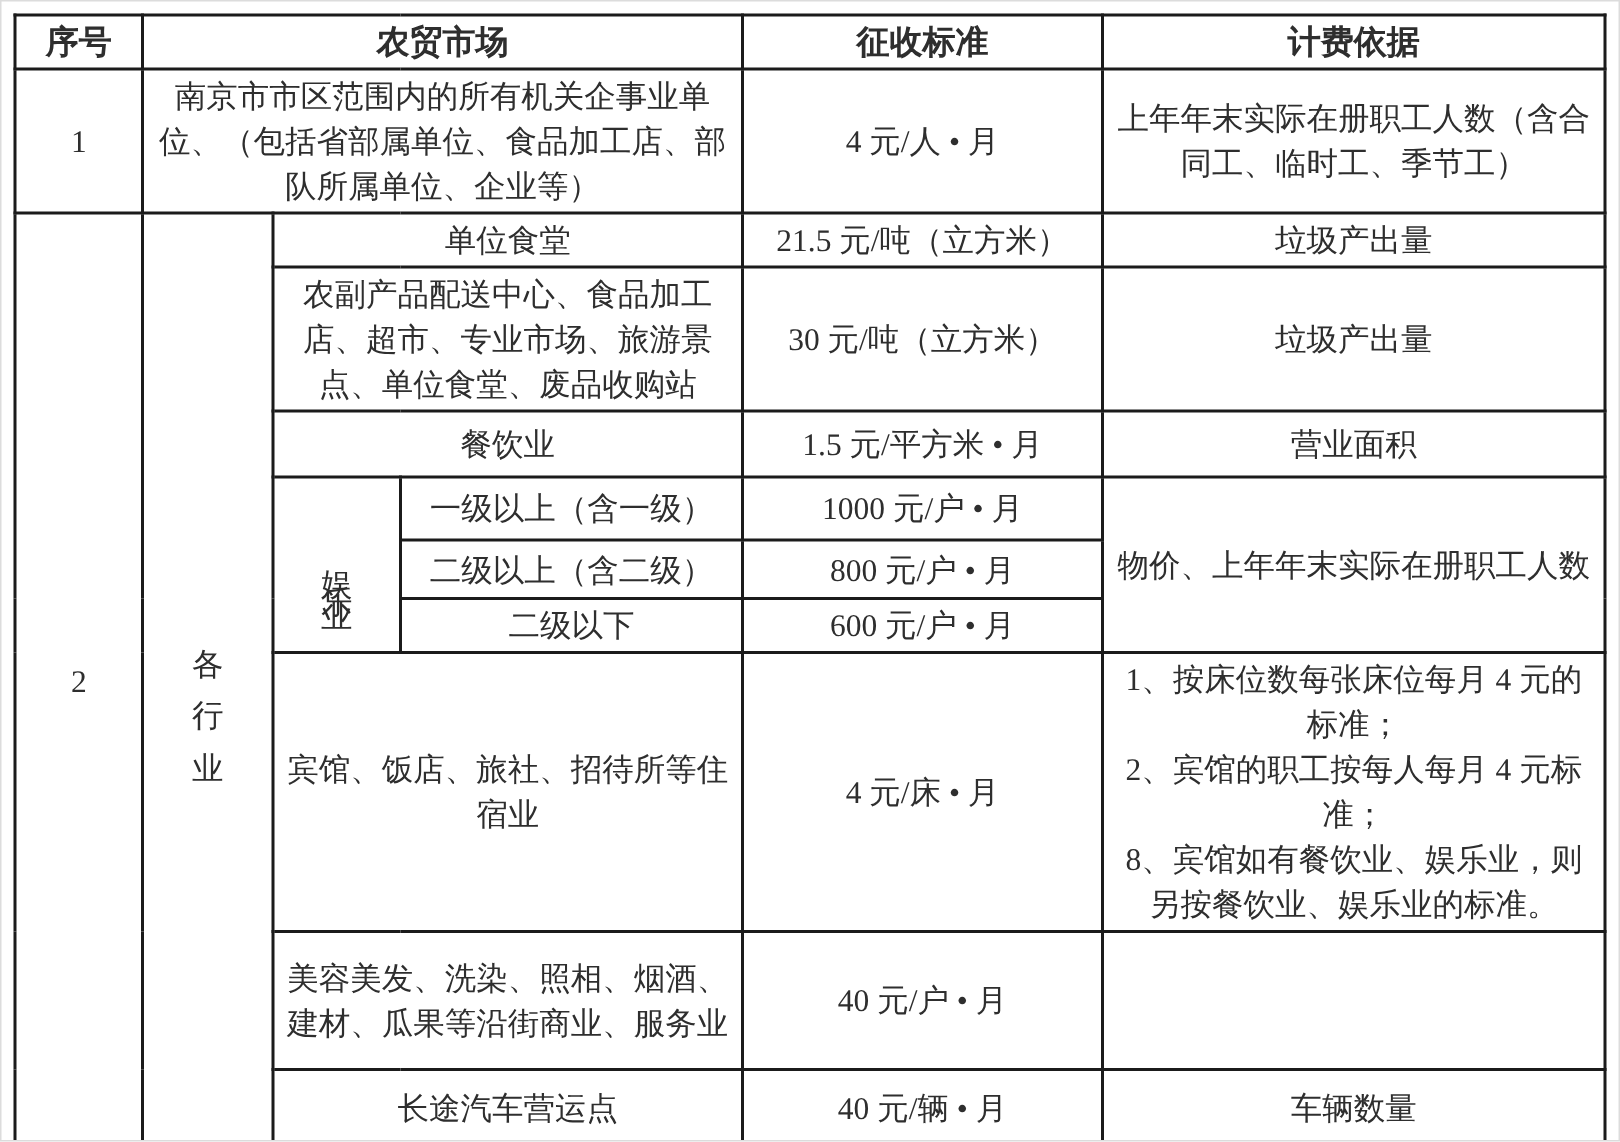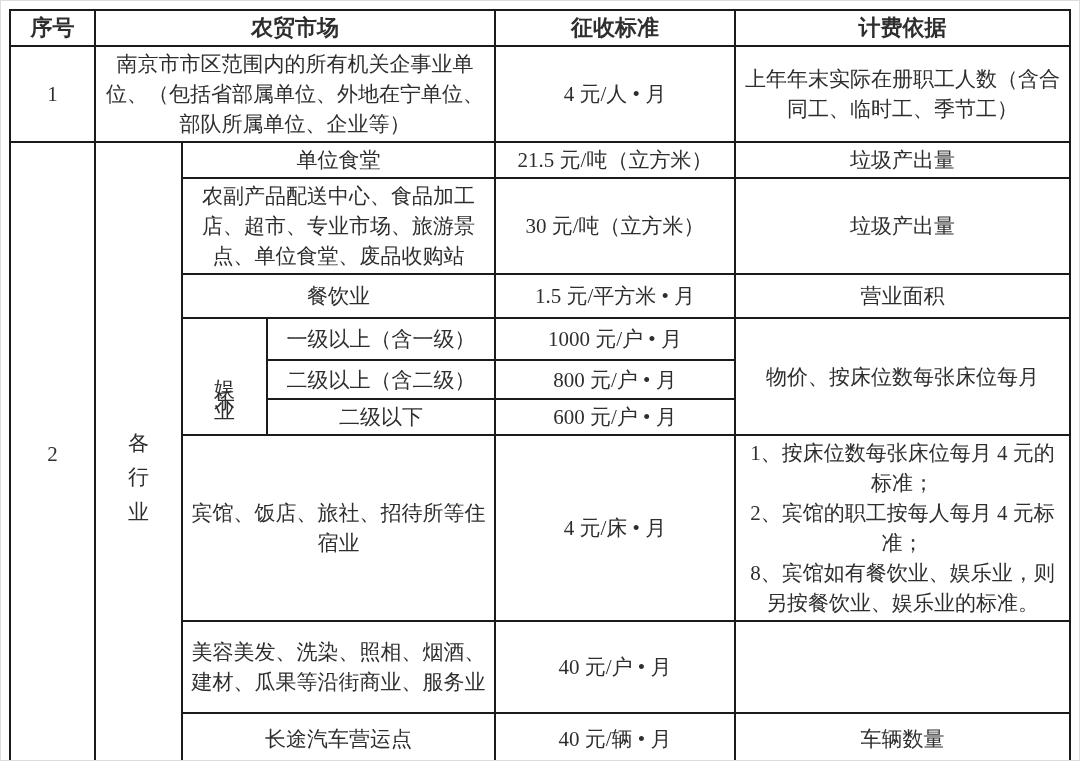--- a/index.html
+++ b/index.html
@@ -62,21 +62,21 @@
   <tbody>
       <tr class="hdr" style="height:28px">
     <td>序号</td>
     <td colspan="3">农贸市场</td>
     <td>征收标准</td>
     <td>计费依据</td>
   </tr>
 
   <tr style="height:88px">
     <td>1</td>
-    <td colspan="3">南京市市区范围内的所有机关企事业单位、（包括省部属单位、外地在宁单位、部队所属单位、企业等）</td>
+    <td colspan="3">南京市市区范围内的所有机关企事业单位、（包括省部属单位、食品加工店、部队所属单位、企业等）</td>
     <td>4 元/人 • 月</td>
     <td>上年年末实际在册职工人数（含合同工、临时工、季节工）</td>
   </tr>
 
   <tr style="height:32px">
     <td rowspan="9">2</td>
     <td rowspan="9">
       <span class="v-label v-wide">各行业</span>
     </td>
     <td colspan="2">单位食堂</td>
@@ -95,21 +95,21 @@
     <td>1.5 元/平方米 • 月</td>
     <td>营业面积</td>
   </tr>
 
   <tr style="height:42px">
     <td rowspan="3">
       <span class="v-label v-tight">娱乐业</span>
     </td>
     <td>一级以上（含一级）</td>
     <td>1000 元/户 • 月</td>
-    <td rowspan="3">物价、按床位数每张床位每月</td>
+    <td rowspan="3">物价、上年年末实际在册职工人数</td>
   </tr>
 
   <tr style="height:39px">
     <td>二级以上（含二级）</td>
     <td>800 元/户 • 月</td>
   </tr>
 
   <tr style="height:36px">
     <td>二级以下</td>
     <td>600 元/户 • 月</td>

